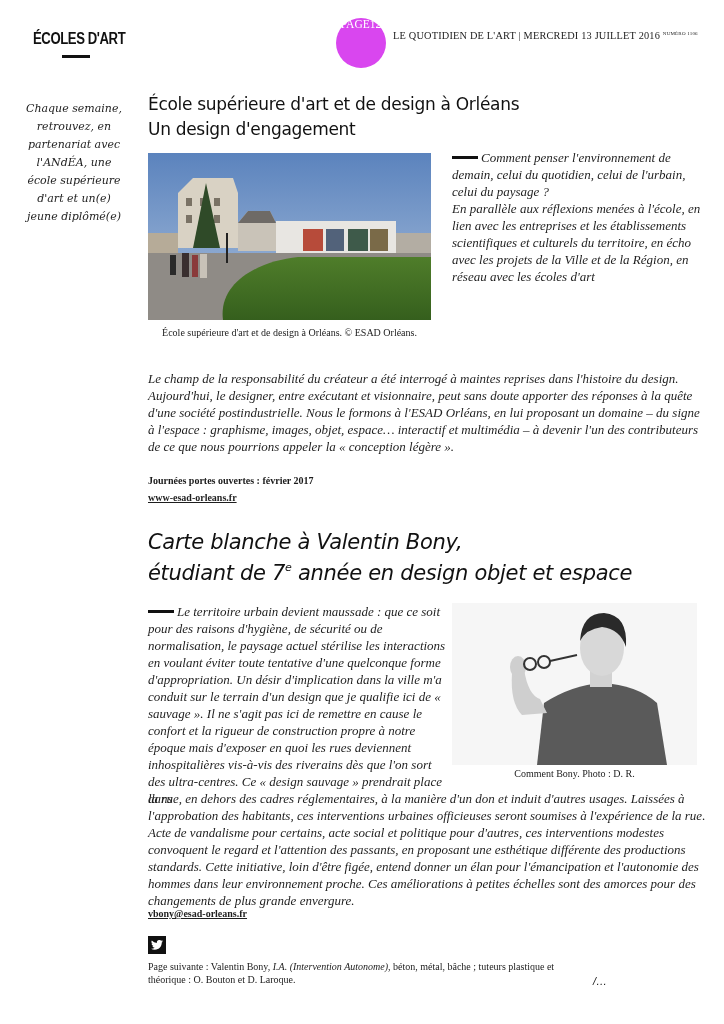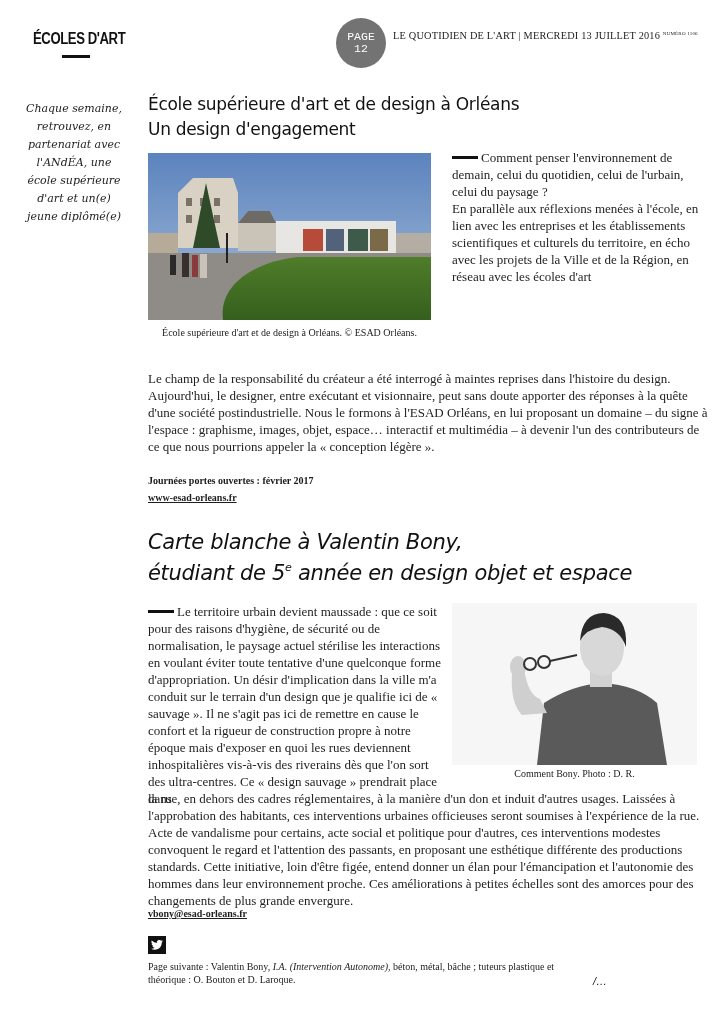--- a/index.html
+++ b/index.html
@@ -2,36 +2,36 @@
 <html><head>
 <meta charset="utf-8">
 <style>
   html, body { margin: 0; padding: 0; background: #ffffff; }
   body { width: 724px; height: 1024px; position: relative; overflow: hidden; color: #1a1a1a; font-family: "DejaVu Serif", serif; }
   .abs { position: absolute; }
 
   
   .section-title { left: 33px; top: 30px; font-family: "Liberation Sans", sans-serif; font-weight: bold; font-size: 16px; letter-spacing: -0.5px; transform: scaleX(0.82); transform-origin: left top; color: #111; }
   .section-rule { left: 62px; top: 55px; width: 28px; height: 3px; background: #111; }
-  .page-badge { left: 336px; top: 18px; width: 50px; height: 50px; border-radius: 50%; background: #737373; color: #fff; font-family: Liberation Mono, monospace; text-align: center; font-size: 11.5px; line-height: 12px; display: flex; flex-direction: column; justify-content: center; }
+  .page-badge { left: 336px; top: 18px; width: 50px; height: 50px; border-radius: 50%; background: #d946ef; color: #fff; font-family: Liberation Serif, serif; text-align: center; font-size: 11.5px; line-height: 12px; display: flex; flex-direction: row; justify-content: center; }
   .masthead { left: 393px; top: 30px; font-family: "Liberation Serif", serif; font-size: 10.3px; letter-spacing: 0.2px; color: #222; white-space: nowrap; }
   .masthead .num { font-size: 5px; vertical-align: 4px; letter-spacing: 0.2px; }
 
   
   .sidebar-note { left: 22px; top: 100px; width: 104px; text-align: center; font-family: "DejaVu Serif", serif; font-style: italic; font-size: 11px; line-height: 18px; color: #222; }
 
   
   h1, h2 { margin: 0; font-family: "DejaVu Sans", sans-serif; font-weight: normal; color: #111; }
   .h1 { left: 148px; top: 92px; font-size: 17px; line-height: 25px; letter-spacing: -0.3px; }
   .h2 { left: 148px; top: 530px; font-size: 21px; line-height: 25px; letter-spacing: -0.3px; font-style: italic; }
   .h2 sup { font-size: 11px; vertical-align: 9px; }
 
   
   .body-text { font-family: "Liberation Serif", serif; font-size: 13px; line-height: 17px; color: #1e1e1e; }
-  .body-text p { margin: 0; }
+  .body-text p { margin: 0; font-style: italic; }
   .dash { display: inline-block; width: 26px; height: 3px; background: #111; vertical-align: 3px; margin-right: 3px; }
 
   .a1-right { left: 452px; top: 149px; width: 256px; }
   .a1-bottom { left: 148px; top: 370px; width: 560px; }
   .a1-extra { left: 148px; top: 472px; font-family: "Liberation Serif", serif; font-weight: bold; font-size: 10px; line-height: 17px; }
   .a1-link { color: #1e1e1e; text-decoration: underline; text-align: center; }
 
   .a2-left { left: 148px; top: 603px; width: 300px; }
   .a2-bottom { left: 148px; top: 790px; width: 560px; }
   .a2-link { left: 148px; top: 908px; font-family: "Liberation Serif", serif; font-weight: bold; font-size: 10px; color: #1e1e1e; text-decoration: underline; }
@@ -127,21 +127,21 @@
   <p>Le champ de la responsabilité du créateur a été interrogé à maintes reprises dans l'histoire du design. Aujourd'hui, le designer, entre exécutant et visionnaire, peut sans doute apporter des réponses à la quête d'une société postindustrielle. Nous le formons à l'ESAD Orléans, en lui proposant un domaine – du signe à l'espace : graphisme, images, objet, espace… interactif et multimédia – à devenir l'un des contributeurs de ce que nous pourrions appeler la « conception légère ».</p>
 </div>
 
 <div class="abs a1-extra">
   <div>Journées portes ouvertes : février 2017</div>
   <a class="a1-link">www-esad-orleans.fr</a>
 </div>
 
 <h2 class="abs h2">
   <span>Carte blanche à Valentin Bony,</span><br>
-  <span><span>étudiant de 5</span><sup>e</sup><span> année en design objet et espace</span></span>
+  <span><span>étudiant de 7</span><sup>e</sup><span> année en design objet et espace</span></span>
 </h2>
 
 <div class="abs body-text a2-left">
   <p><span class="dash"></span><span>Le territoire urbain devient maussade : que ce soit pour des raisons d'hygiène, de sécurité ou de normalisation, le paysage actuel stérilise les interactions en voulant éviter toute tentative d'une quelconque forme d'appropriation. Un désir d'implication dans la ville m'a conduit sur le terrain d'un design que je qualifie ici de « sauvage ». Il ne s'agit pas ici de remettre en cause le confort et la rigueur de construction propre à notre époque mais d'exposer en quoi les rues deviennent inhospitalières vis-à-vis des riverains dès que l'on sort des ultra-centres. Ce « design sauvage » prendrait place dans</span></p>
 </div>
 
 <div class="abs photo2">
   <svg width="245" height="162" viewBox="0 0 245 162">
     <rect width="245" height="162" fill="#f6f6f6"></rect>
 

